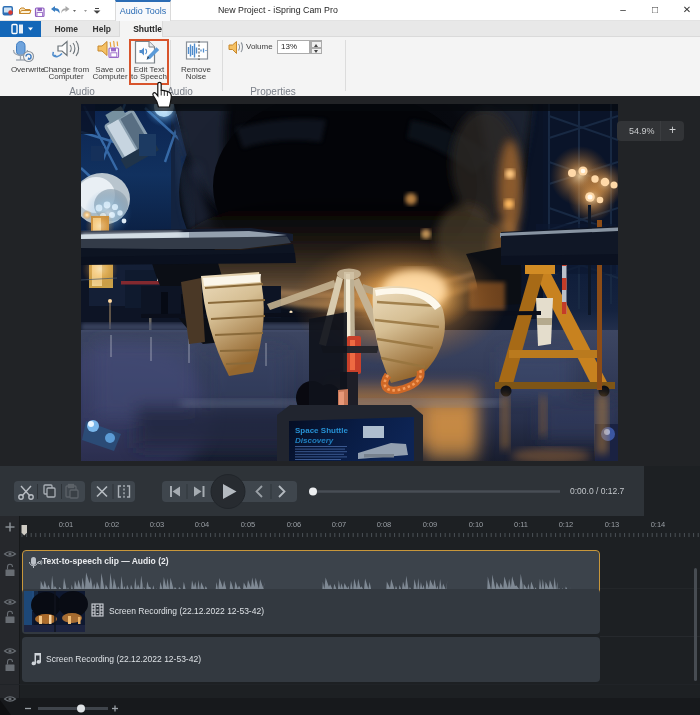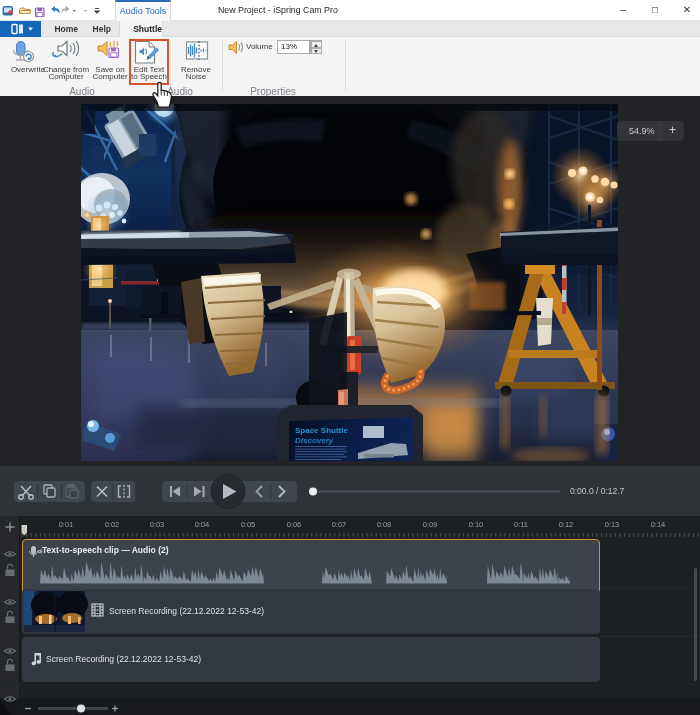--- a/index.html
+++ b/index.html
@@ -26,30 +26,30 @@
 .gsep { position:absolute; top:3px; width:1px; height:51px; background:#dcdcdc; }
 #edit-text-box { position:absolute; left:129px; top:2px; width:40px; height:46px; border:2px solid #d8542c; }
 
 
 #preview { left:0; top:96px; width:700px; height:370px; background:#212326; }
 #videoframe { left:81px; top:8px; width:537px; height:357px; }
 #zoompill { left:617px; top:25px; width:67px; height:20px; background:#323437; border-radius:4px; color:#c9cbcd; font-size:9px; }
 #zoomplus { position:absolute; right:0; top:0; width:24px; height:20px; border-left:1px solid #3b3d40; text-align:center; line-height:18px; color:#cfd1d3; font-size:12px; background:transparent; border-radius:0 4px 4px 0;}
 
 
-#playbar { left:0; top:466px; width:700px; height:50px; background:#2e3338; }
+#playbar { left:0; top:466px; width:644px; height:50px; background:#2e3338; }
 .pbgroup { position:absolute; top:15px; height:21px; background:#3f464d; border-radius:4px; }
 #timetext { position:absolute; left:570px; top:0; height:50px; line-height:50px; font-size:8.5px; color:#c3c7cb; }
 
 
 #timeline { left:0; top:516px; width:700px; height:199px; background:#1d2023; }
 #ruler { position:absolute; left:0; top:0; width:700px; height:24px; }
 #gutter { position:absolute; left:0; top:0; width:20px; height:199px; background:#26282c; border-right:1px solid #17191b; }
 .clip { position:absolute; left:22px; width:578px; background:#333940; border-radius:4px; }
-#clip1 { top:23px; height:62px; background:#3c434b; border:1px solid #c8973b; }
+#clip1 { top:34px; height:62px; background:#3c434b; border:1px solid #c8973b; }
 #clip2 { top:73px; height:45px; }
 #clip3 { top:121px; height:45px; }
 #hscroll { position:absolute; left:0; top:182px; width:700px; height:17px; background:#17191c; }
 </style>
 </head>
 <body>
 <div id="app">
 
   <div class="abs" id="titlebar"></div>
   <div class="abs" id="audiotools-tab">Audio Tools</div>

